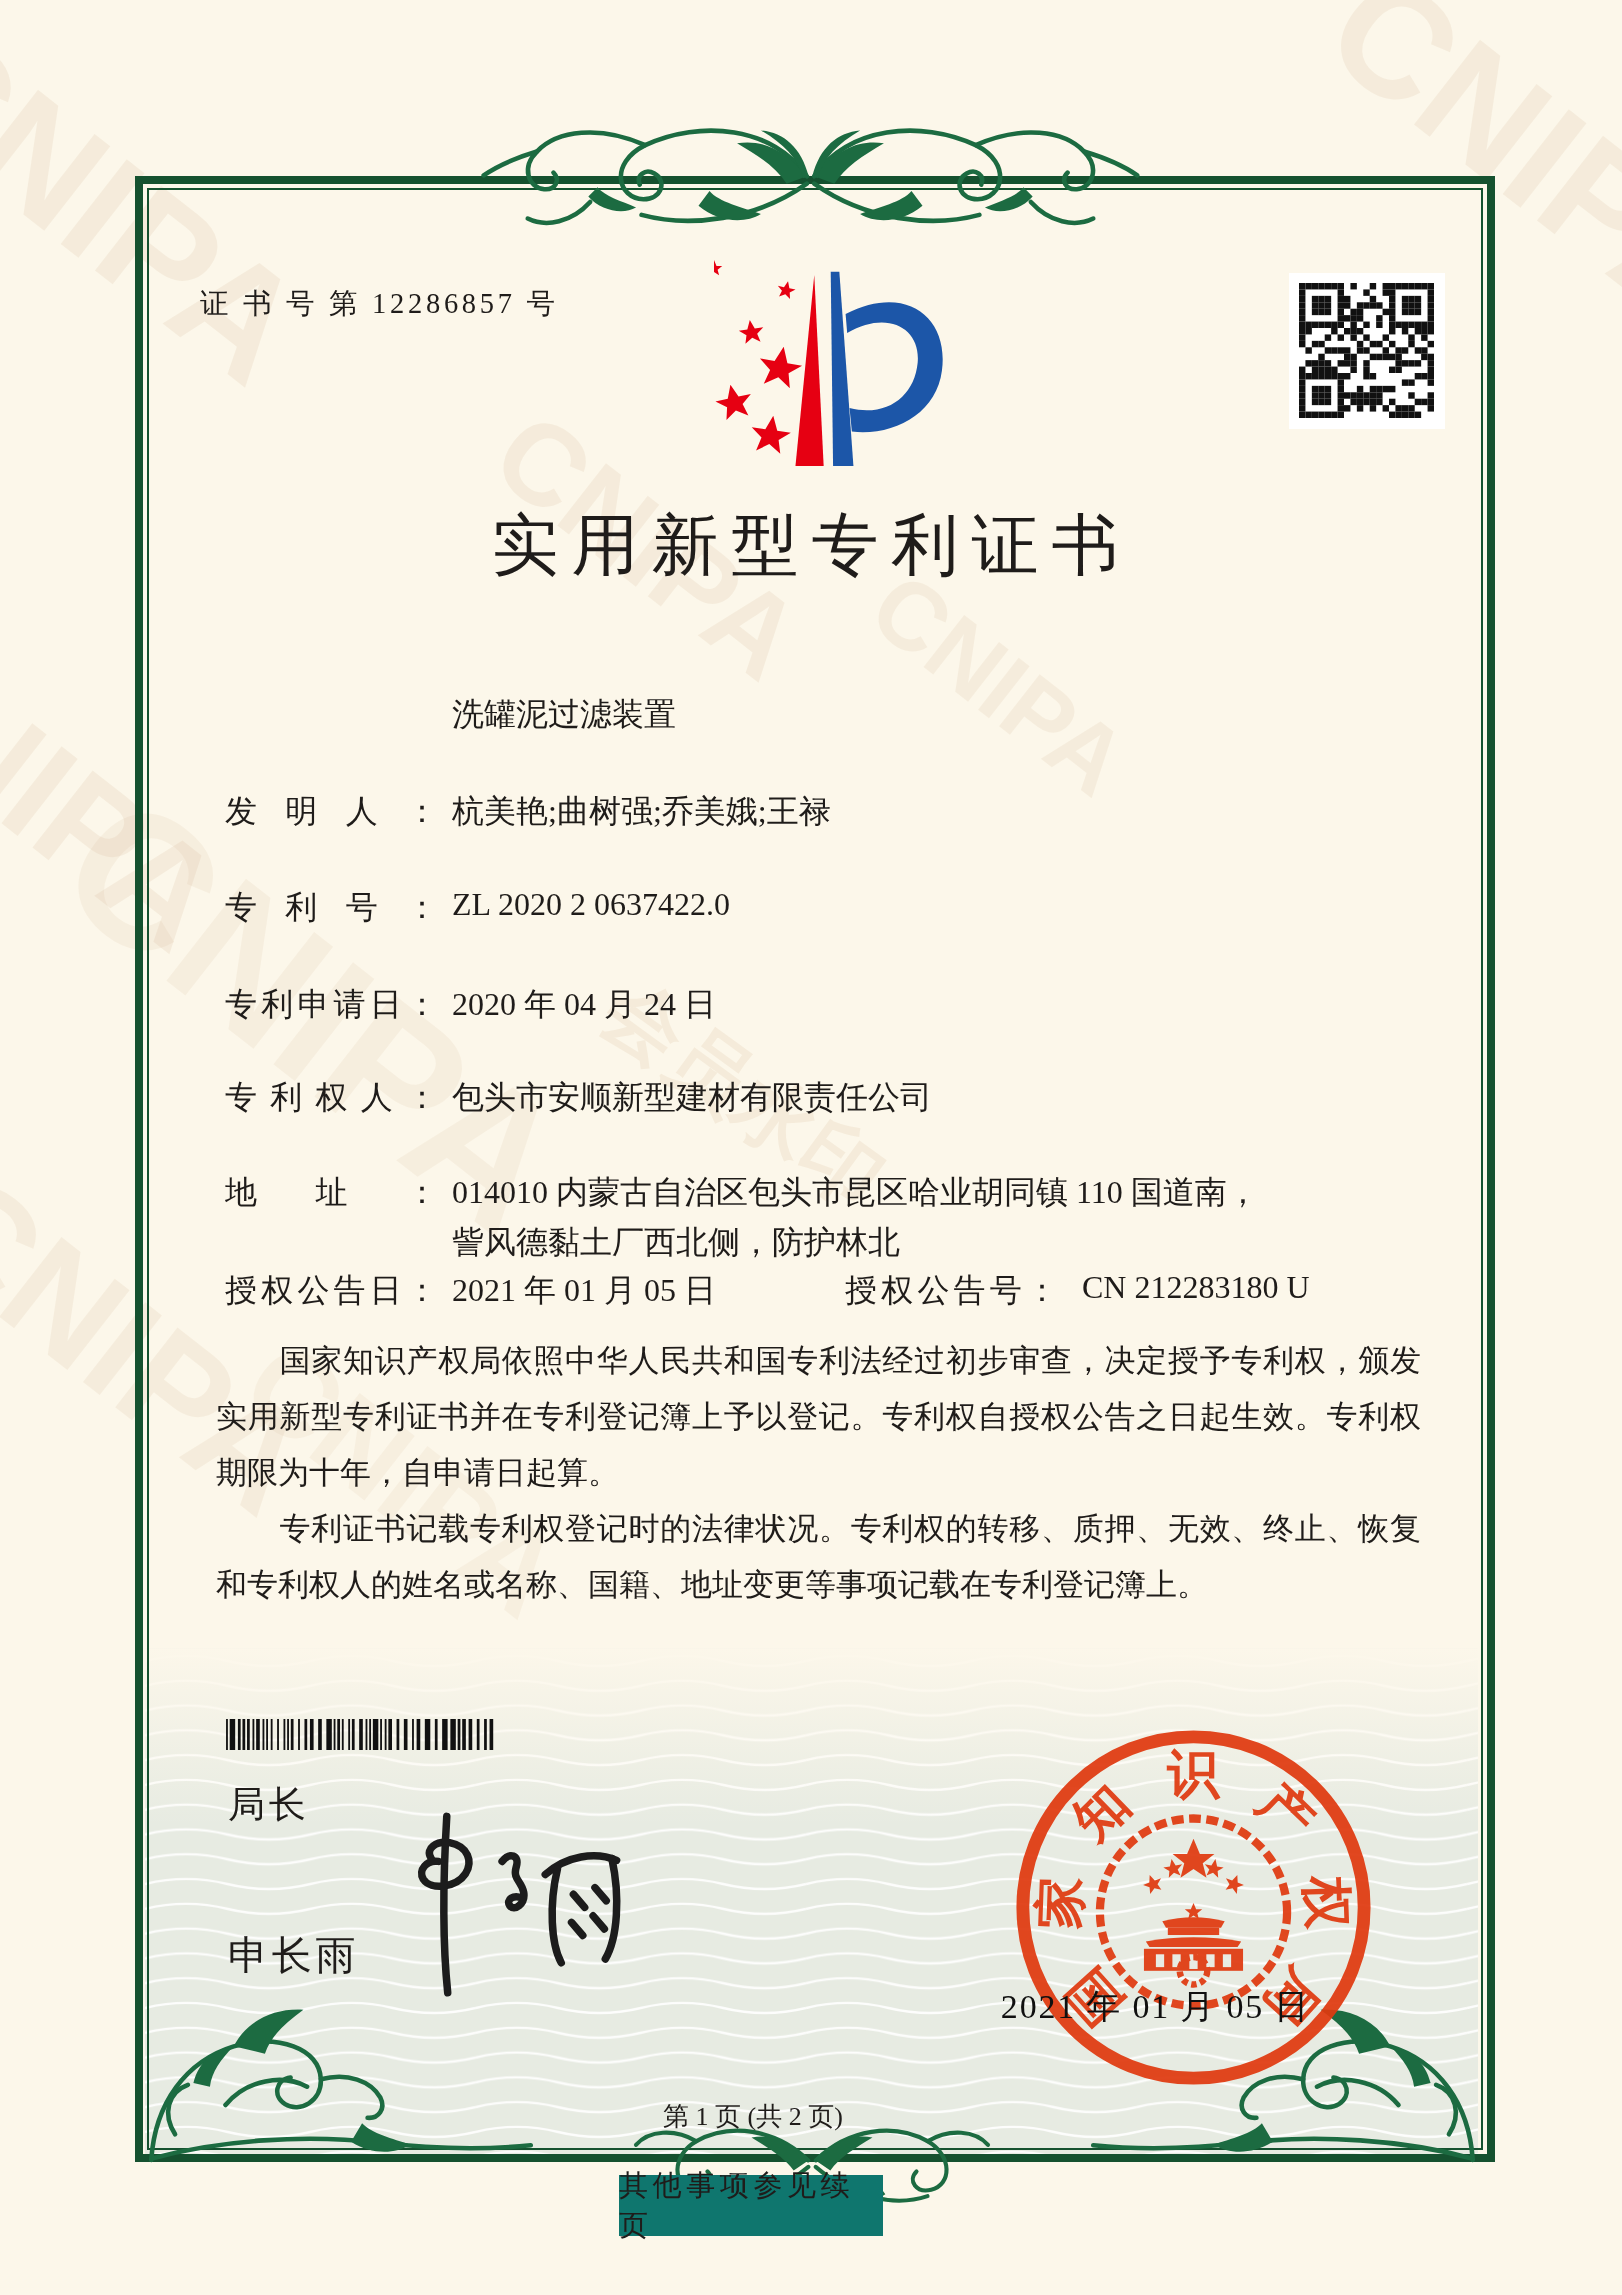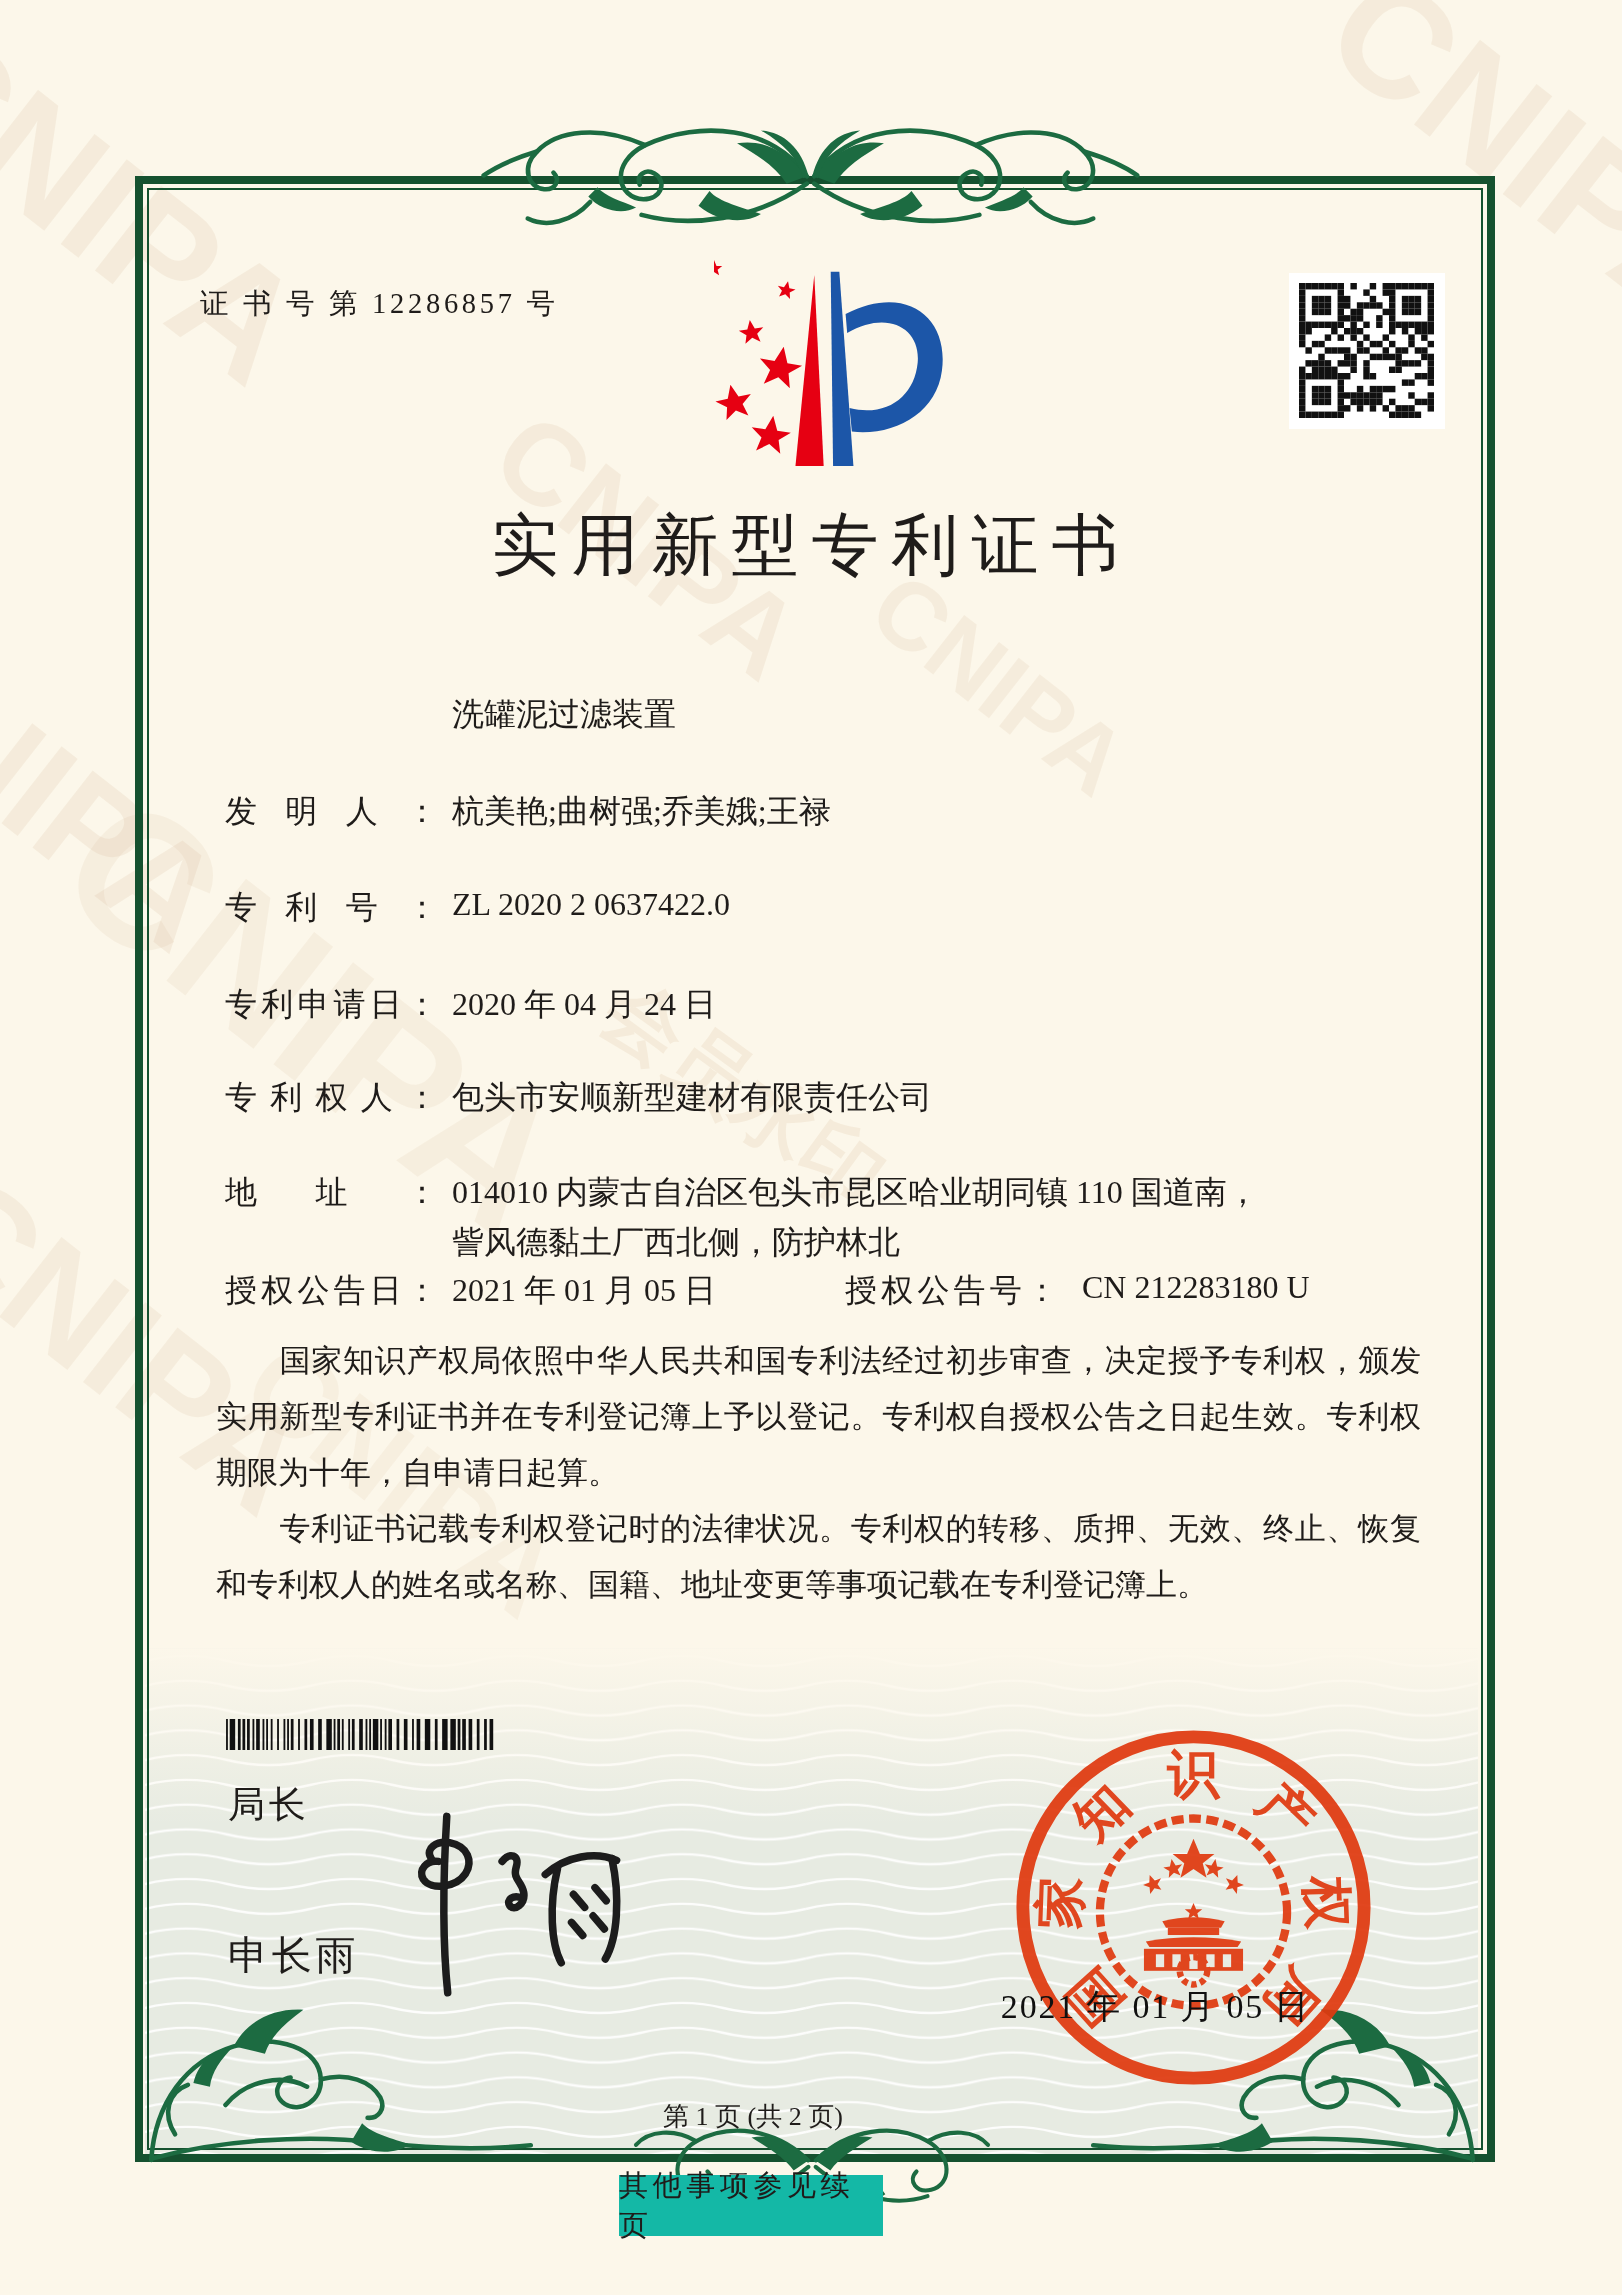--- a/index.html
+++ b/index.html
@@ -32,21 +32,21 @@
   .paras{position:absolute;left:216px;top:1333px;width:1205px;font-size:31px;line-height:56px;text-align:justify;}
   .paras p{margin:0;text-indent:2.05em;}
   .barcode{position:absolute;left:225px;top:1719px;}
   .director-title{position:absolute;left:228px;top:1780px;font-size:37px;font-family:"Liberation Sans","DejaVu Sans",sans-serif;font-weight:400;letter-spacing:3.7px;}
   .director-name{position:absolute;left:228px;top:1928px;font-size:40px;font-family:"Liberation Sans","DejaVu Sans",sans-serif;font-weight:500;letter-spacing:3.7px;}
   .signature{position:absolute;left:381px;top:1807px;width:246px;height:197px;}
   .seal{position:absolute;left:1010px;top:1724px;width:367px;height:367px;}
   .seal text{font-size:57px;font-weight:bold;font-family:"Liberation Serif","DejaVu Serif",serif;}
   .seal-date{position:absolute;left:972px;top:1984px;width:367px;text-align:center;font-size:34px;letter-spacing:1.8px;color:#101010;}
   .page-info{position:absolute;left:0;top:2099px;width:1506px;text-align:center;font-size:26px;}
-  .note-box{position:absolute;left:619px;top:2175px;width:264px;height:61px;background:#14b8a6;display:flex;align-items:center;justify-content:center;}
+  .note-box{position:absolute;left:619px;top:2175px;width:264px;height:61px;background:#0f766e;display:flex;align-items:center;justify-content:center;}
   .note-box span{font-size:29px;letter-spacing:4.6px;}
 </style>
 </head>
 <body>
 
 <div id="page">
 
   <div id="wm-layer">
       <span class="wm" style="left: -37px; top: -13.8px; font-size: 156px; opacity: 0.13;">CNIPA</span>
       <span class="wm" style="left: 1405px; top: -64px; font-size: 156px; opacity: 0.13;">CNIPA</span>

